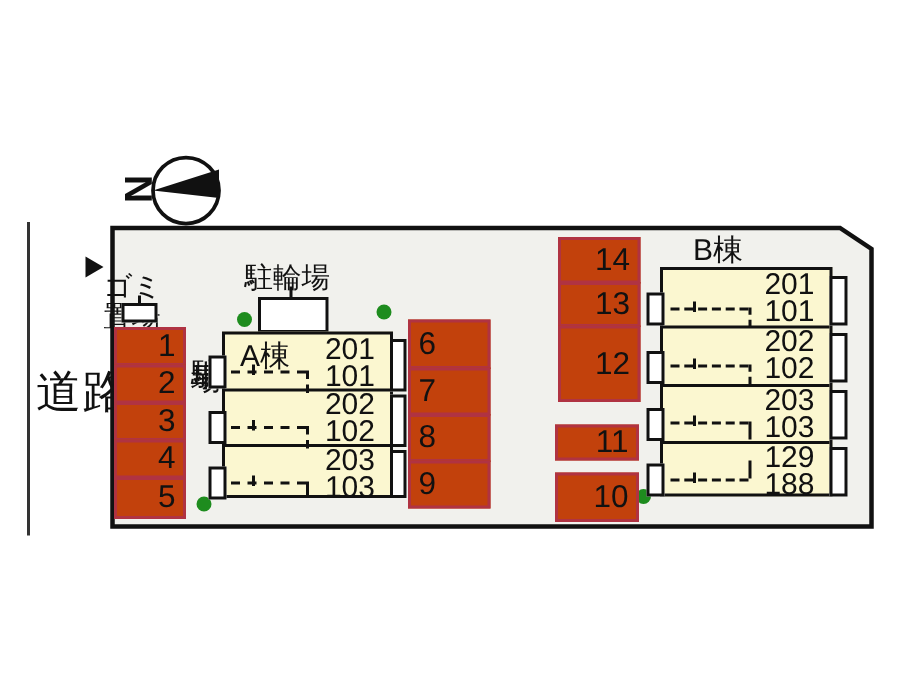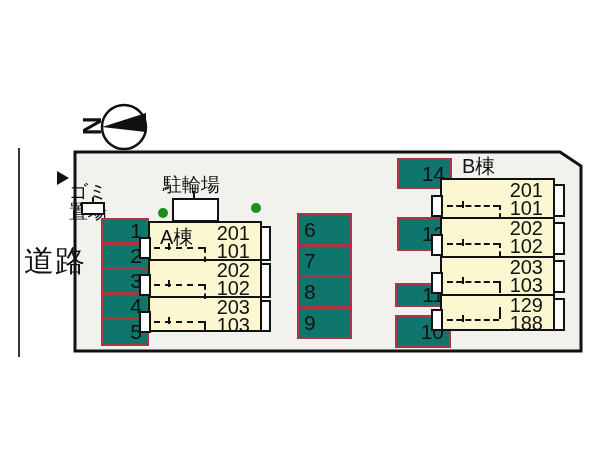--- a/index.html
+++ b/index.html
@@ -8,22 +8,22 @@
   .abs{position:absolute;}
   .jp{color:#111;}
   .road-label{left:24px;top:241px;font-size:30px;letter-spacing:1px;}
   .north{left:80px;top:112px;width:24px;height:28px;font-size:26px;font-weight:bold;
          display:flex;align-items:center;justify-content:center;transform:rotate(90deg);}
   .garbage-label{left:69px;top:157px;width:42px;font-size:19px;line-height:20px;word-break:break-all;margin-top:25px;}
   .garbage-box{left:81px;top:202px;width:24px;height:13px;background:#fff;border:2px solid #111;box-sizing:border-box;}
   .bike-label{left:163px;top:172px;font-size:19px;}
   .bike-box{left:172px;top:198px;width:47px;height:24px;background:#fff;border:2px solid #111;box-sizing:border-box;}
   .carpark-label{left:124px;top:222px;font-size:20px;writing-mode:vertical-rl;letter-spacing:2px;}
-  .pspace{position:absolute;background:#0f766e;border:2px solid #b03342;box-sizing:border-box;
-          font-size:21px;display:flex;align-items:center;margin-left:25px;}
+  .pspace{position:absolute;background:#c2410c;border:2px solid #b03342;box-sizing:border-box;
+          font-size:21px;display:flex;align-items:center;}
   .pR{justify-content:flex-end;padding-right:5px;}
   .pL{justify-content:flex-start;padding-left:5px;}
   .bldg{position:absolute;background:#fbf7d0;border:2px solid #111;box-sizing:border-box;}
   .divider{position:absolute;left:0;right:0;height:2px;background:#111;}
   .bname{position:absolute;font-size:20px;}
   .unums{position:absolute;display:flex;flex-direction:column;align-items:flex-end;
          font-size:20px;line-height:18px;}
   .porch{position:absolute;width:12px;height:22px;background:#fff;border:2px solid #111;box-sizing:border-box;}
   .balc{position:absolute;background:#fff;border:2px solid #111;box-sizing:border-box;}
   .dh{position:absolute;border-top:2px dashed #111;}
@@ -64,21 +64,22 @@
   <div class="pspace pR" style="left:76px;top:268px;width:48px;height:26px">3</div>
   <div class="pspace pR" style="left:76px;top:293px;width:48px;height:26px">4</div>
   <div class="pspace pR" style="left:76px;top:318px;width:48px;height:28px">5</div>
 
   <div class="pspace pL" style="left:272px;top:213px;width:55px;height:33px">6</div>
   <div class="pspace pL" style="left:272px;top:245px;width:55px;height:32px">7</div>
   <div class="pspace pL" style="left:272px;top:276px;width:55px;height:32px">8</div>
   <div class="pspace pL" style="left:272px;top:307px;width:55px;height:32px">9</div>
 
   <div class="pspace pR" style="left:372px;top:158px;width:55px;height:31px">14</div>
-  <div class="pspace pR" style="left:372px;top:217px;width:55px;height:34px">12</div>
+  <div class="pspace pR" style="left:372px;top:188px;width:55px;height:30px">13</div>
+  <div class="pspace pR" style="left:372px;top:217px;width:55px;height:51px">12</div>
 
   <div class="pspace pR" style="left:370px;top:283px;width:56px;height:24px">11</div>
   <div class="pspace pR" style="left:370px;top:315px;width:56px;height:33px">10</div>
 
   <div class="bldg" style="left:148px;top:221px;width:114px;height:111px">
     <div class="bname jp" style="left:10px;top:1px">A棟</div>
     <div class="divider" style="top:36px"></div>
     <div class="divider" style="top:73px"></div>
 
     <div class="unums" style="right:10px;top:1px">

